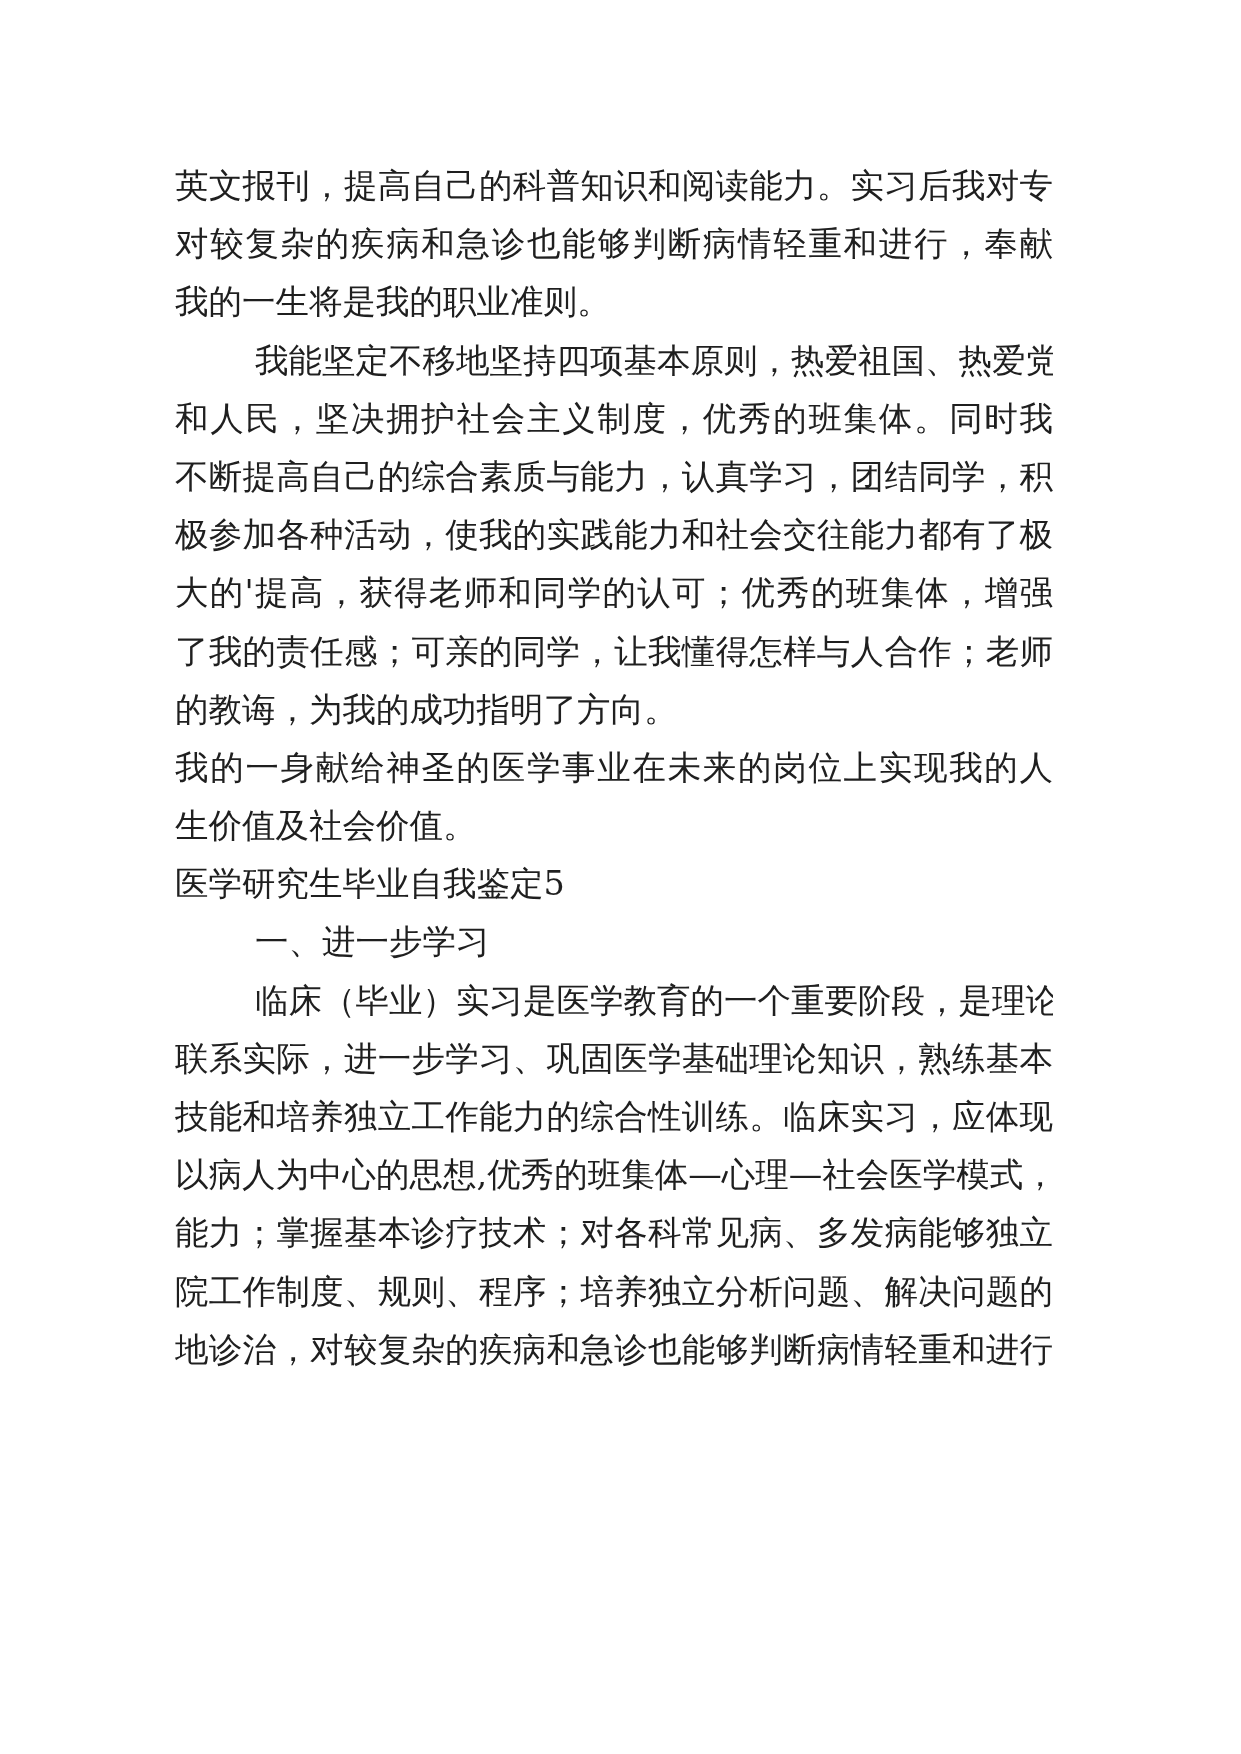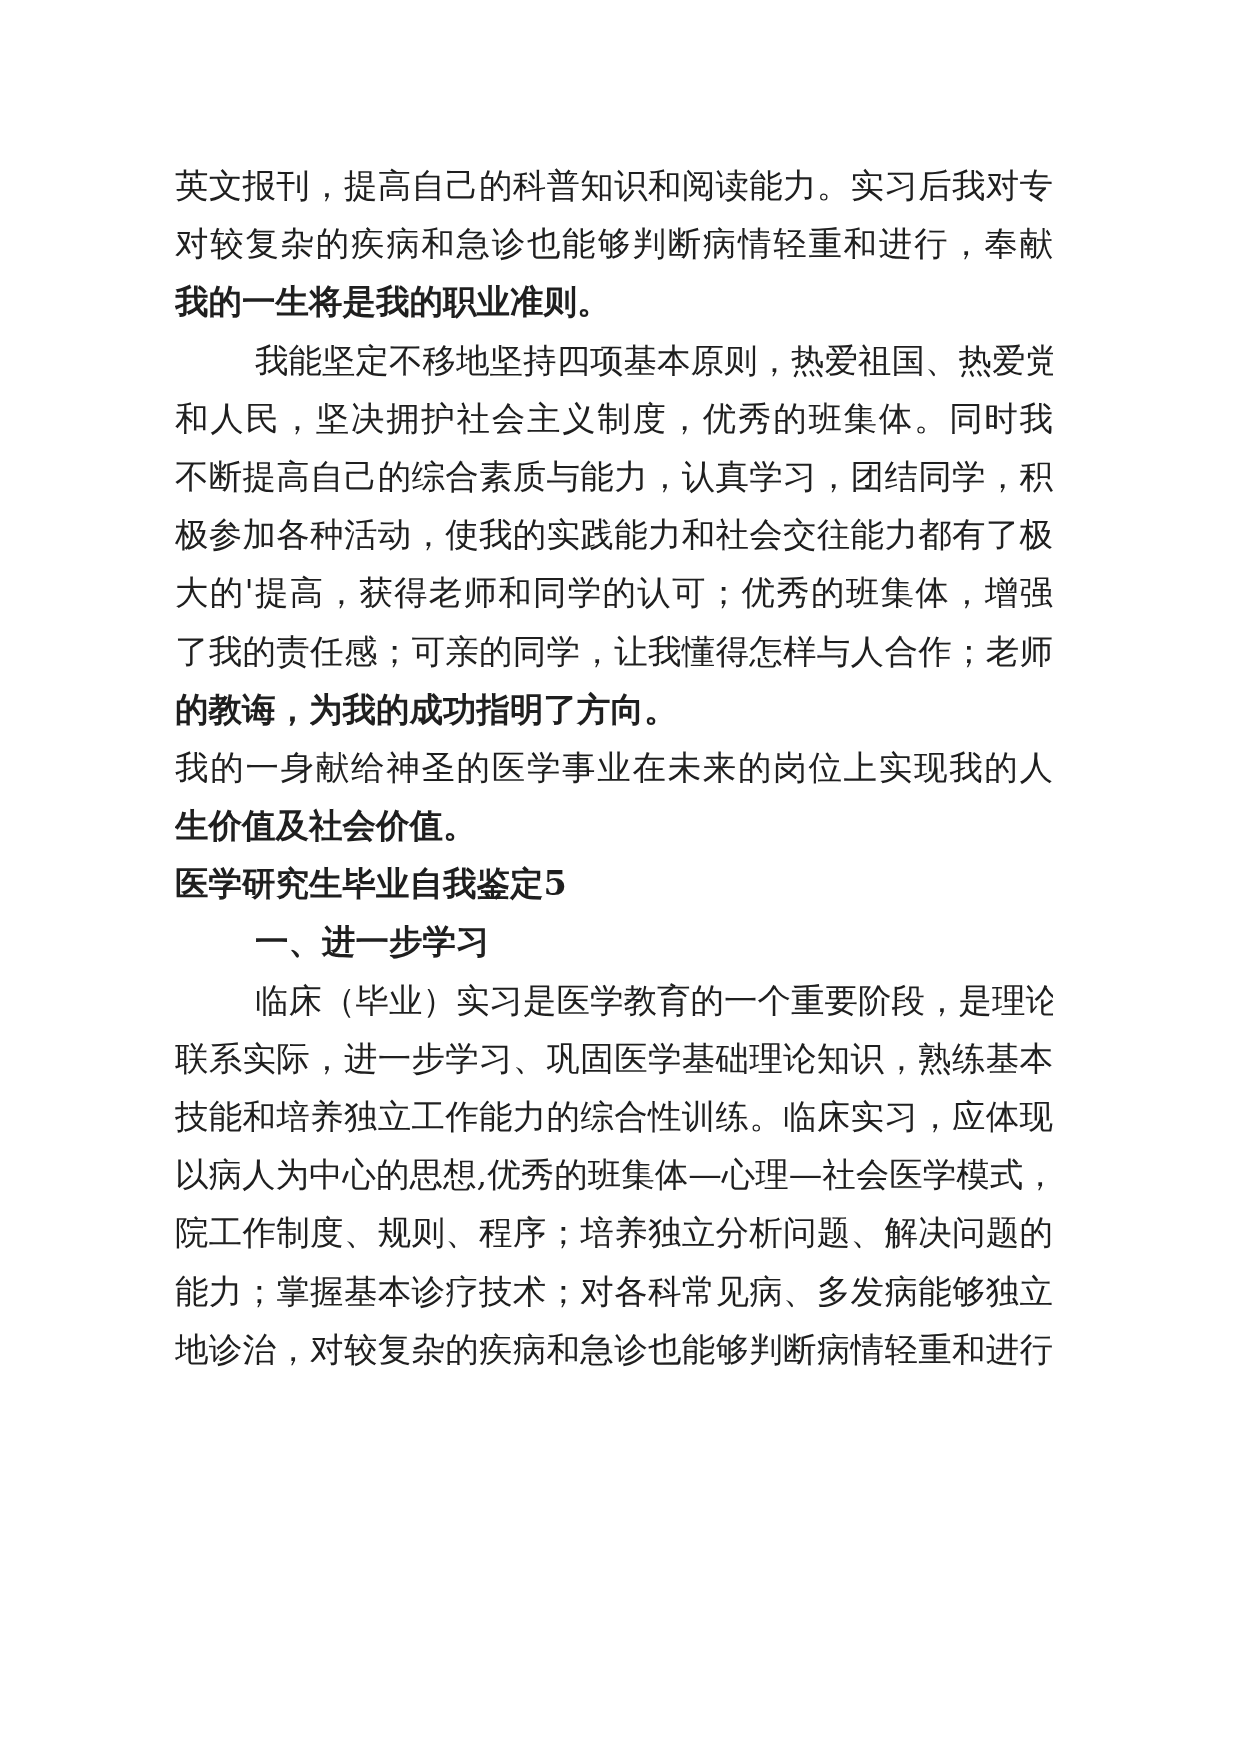--- a/index.html
+++ b/index.html
@@ -35,21 +35,20 @@
     text-justify: inter-character;
     overflow: hidden;
     white-space: nowrap;
   }
   .line.indent {
     text-indent: 80px;
   }
   .line.end {
     
     text-align-last: left;
-    font-weight: bold;
   }
 </style>
 </head>
 <body>
 
 <div class="page">
   <div class="text-block">
 
     <p class="line">英文报刊，提高自己的科普知识和阅读能力。实习后我对专</p>
     <p class="line">对较复杂的疾病和急诊也能够判断病情轻重和进行，奉献</p>
@@ -67,18 +66,18 @@
     <p class="line end">生价值及社会价值。</p>
 
     <p class="line end">医学研究生毕业自我鉴定5</p>
 
     <p class="line indent end">一、进一步学习</p>
 
     <p class="line indent">临床（毕业）实习是医学教育的一个重要阶段，是理论</p>
     <p class="line">联系实际，进一步学习、巩固医学基础理论知识，熟练基本</p>
     <p class="line">技能和培养独立工作能力的综合性训练。临床实习，应体现</p>
     <p class="line">以病人为中心的思想,优秀的班集体—心理—社会医学模式，</p>
+    <p class="line">能力；掌握基本诊疗技术；对各科常见病、多发病能够独立</p>
     <p class="line">院工作制度、规则、程序；培养独立分析问题、解决问题的</p>
-    <p class="line">能力；掌握基本诊疗技术；对各科常见病、多发病能够独立</p>
     <p class="line">地诊治，对较复杂的疾病和急诊也能够判断病情轻重和进行</p>
 
   </div>
 </div>
 
 </body></html>

